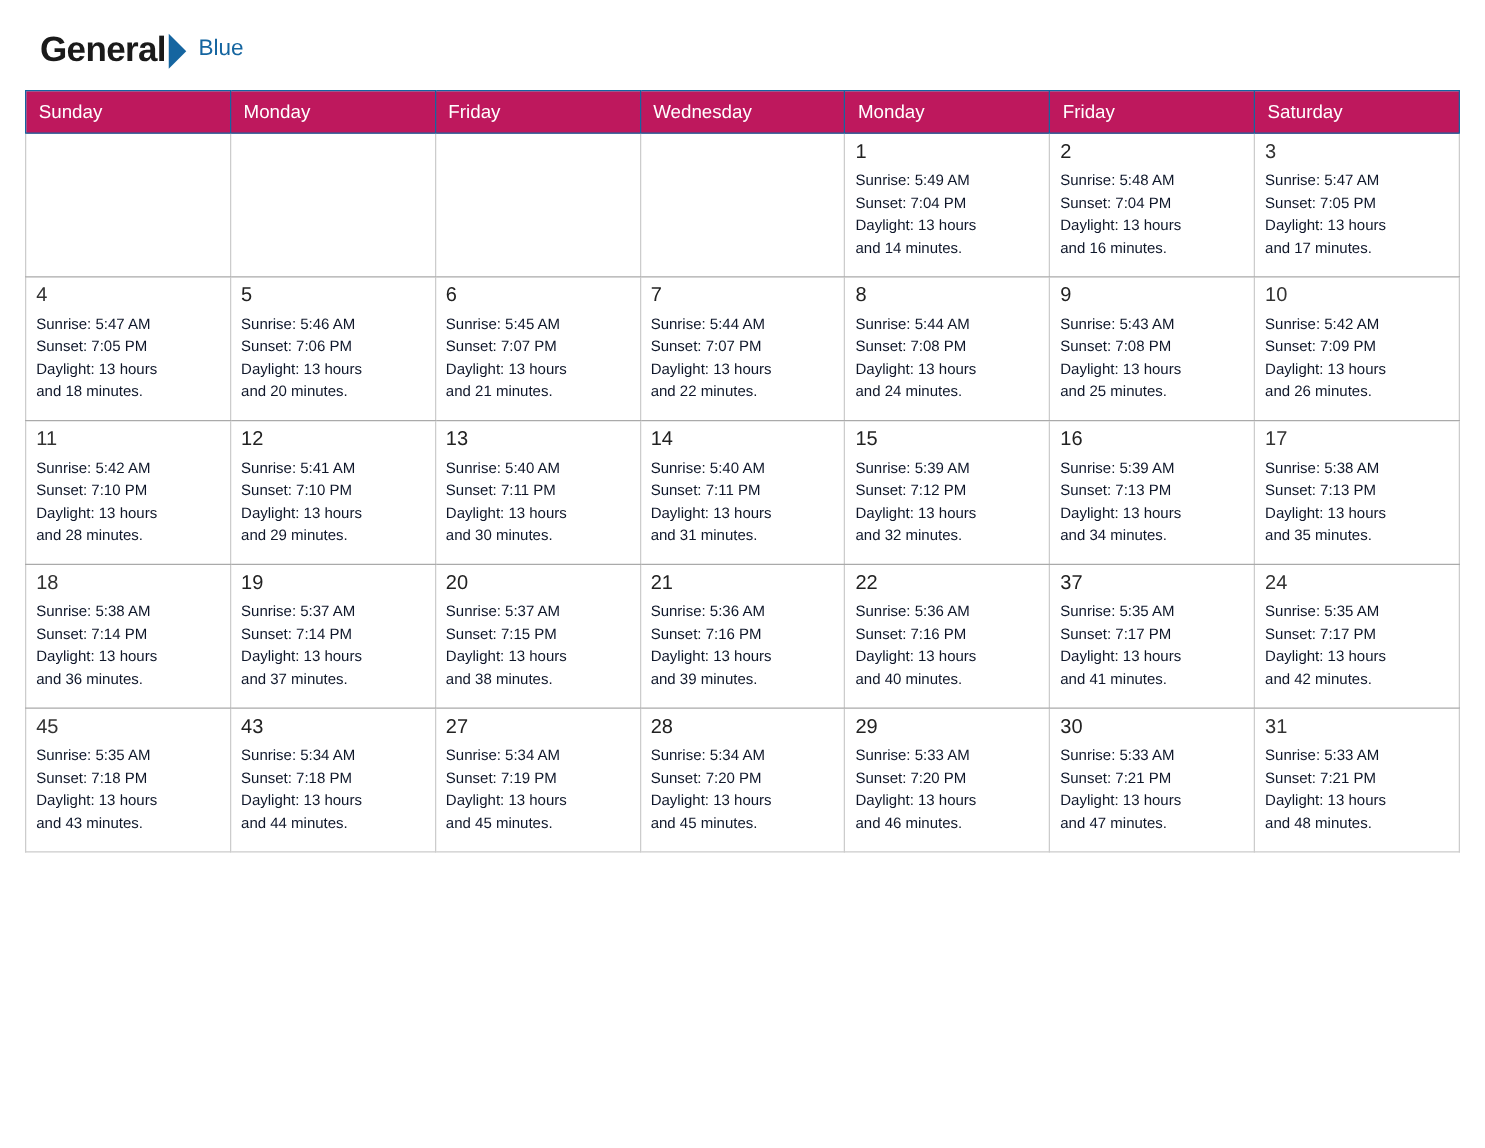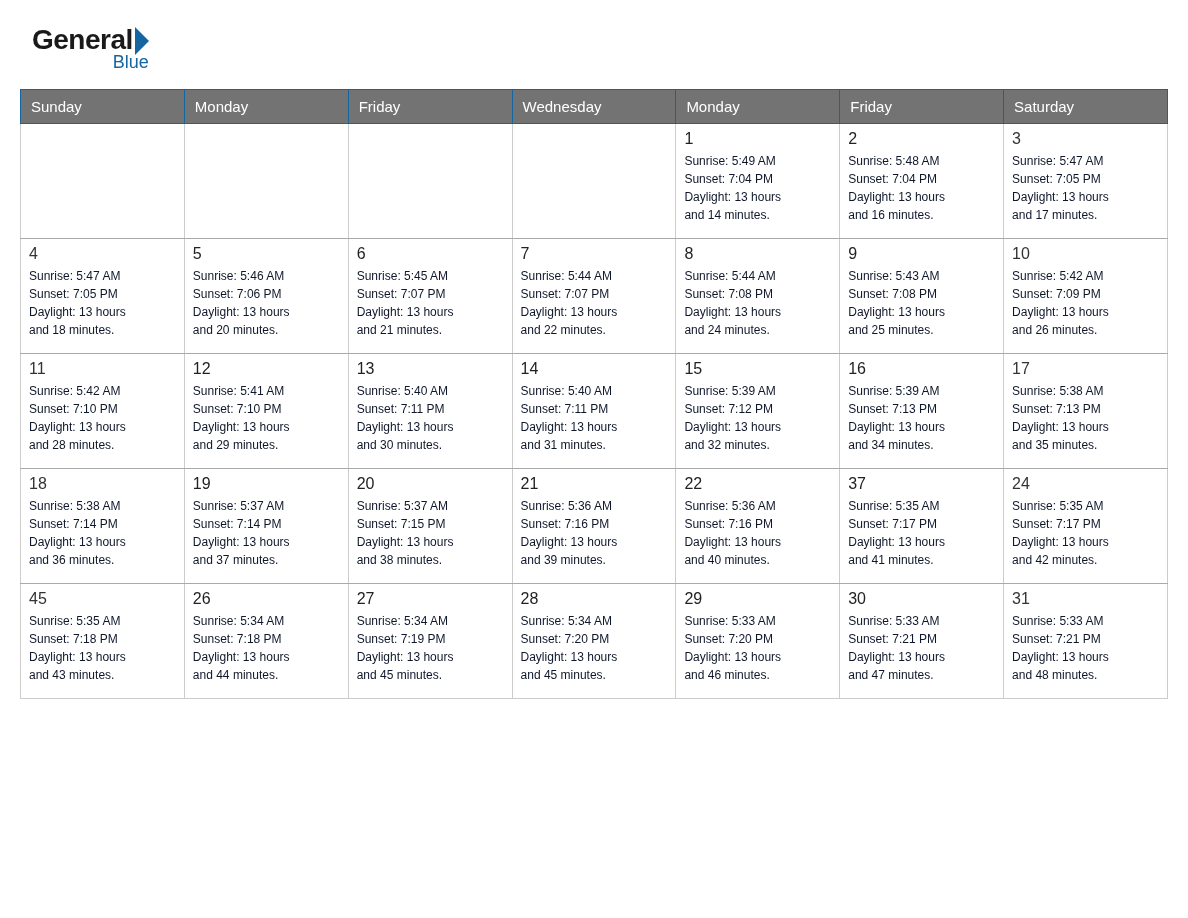--- a/index.html
+++ b/index.html
@@ -11,22 +11,22 @@
       min-height: 918px;
     }
     .header {
       display: flex;
       justify-content: space-between;
       align-items: flex-start;
       padding: 24px 32px 16px 32px;
     }
     .logo {
       display: flex;
-      flex-direction: column;
-      align-items: flex-end;
+      flex-direction: row;
+      align-items: center;
     }
     .logo-top {
       display: flex;
       align-items: center;
     }
     .logo-general {
       font-size: 28px;
       font-weight: bold;
       color: #1a1a1a;
       letter-spacing: -0.5px;
@@ -59,21 +59,21 @@
       font-size: 20px;
       color: #555;
       margin-top: 4px;
     }
     .calendar {
       margin: 0 20px 20px 20px;
       border-collapse: collapse;
       width: calc(100% - 40px);
     }
     .calendar thead tr th {
-      background-color: #737373;
+      background-color: #be185d;
       color: #fff;
       font-size: 15px;
       font-weight: normal;
       padding: 8px 10px;
       text-align: left;
       border: 1px solid #1565a0;
     }
     .calendar tbody tr td {
       vertical-align: top;
       border: 1px solid #ccc;
@@ -240,21 +240,21 @@
           <div class="day-number">24</div>
           <div class="day-info">Sunrise: 5:35 AM<br>Sunset: 7:17 PM<br>Daylight: 13 hours<br>and 42 minutes.</div>
         </td>
       </tr>
       <tr>
         <td>
           <div class="day-number">45</div>
           <div class="day-info">Sunrise: 5:35 AM<br>Sunset: 7:18 PM<br>Daylight: 13 hours<br>and 43 minutes.</div>
         </td>
         <td>
-          <div class="day-number">26</div>
+          <div class="day-number">43</div>
           <div class="day-info">Sunrise: 5:34 AM<br>Sunset: 7:18 PM<br>Daylight: 13 hours<br>and 44 minutes.</div>
         </td>
         <td>
           <div class="day-number">27</div>
           <div class="day-info">Sunrise: 5:34 AM<br>Sunset: 7:19 PM<br>Daylight: 13 hours<br>and 45 minutes.</div>
         </td>
         <td>
           <div class="day-number">28</div>
           <div class="day-info">Sunrise: 5:34 AM<br>Sunset: 7:20 PM<br>Daylight: 13 hours<br>and 45 minutes.</div>
         </td>

